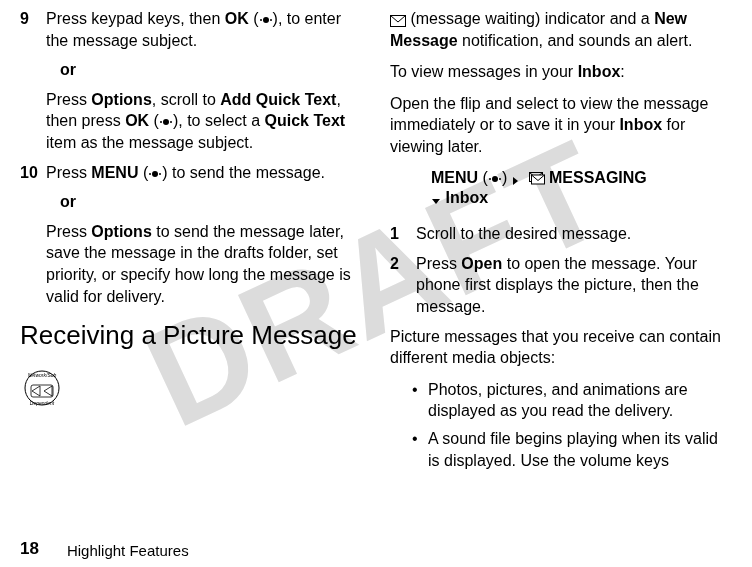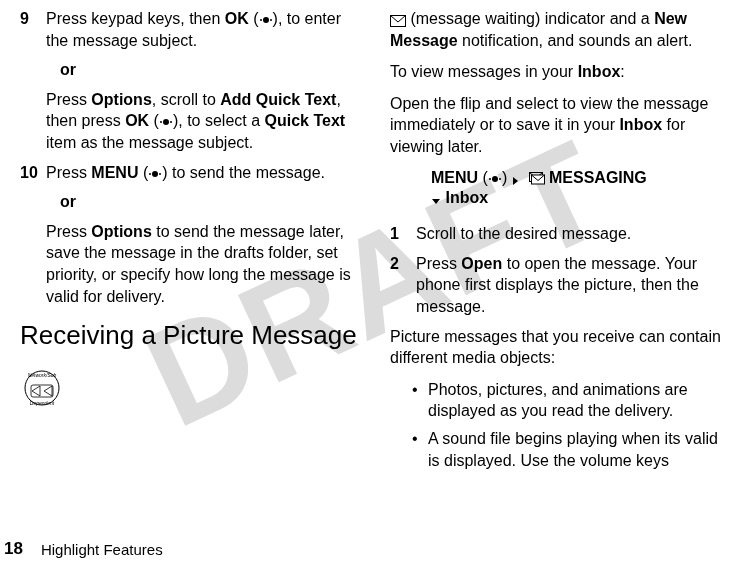--- a/index.html
+++ b/index.html
@@ -89,26 +89,26 @@
   }
   .feature-path .row2 { padding-left: 0; }
   .bullet {
     display:flex;
     margin: 6px 0;
     padding-left: 22px;
   }
   .bullet .dot { width:16px; flex-shrink:0; }
   .footer {
     position:absolute;
-    left:4px;
+    left:20px;
     bottom:8px;
     font-size:15px;
     display:flex;
-    align-items:center;
-    gap:18px;
+    align-items:flex-end;
+    gap:28px;
     z-index:1;
   }
   .footer .pg { font-weight:700; font-size:17px; }
   .icon-feature {
     float:left;
     width:44px;
     height:50px;
     margin: 2px 8px 0 0;
   }
   svg { display:block; }

